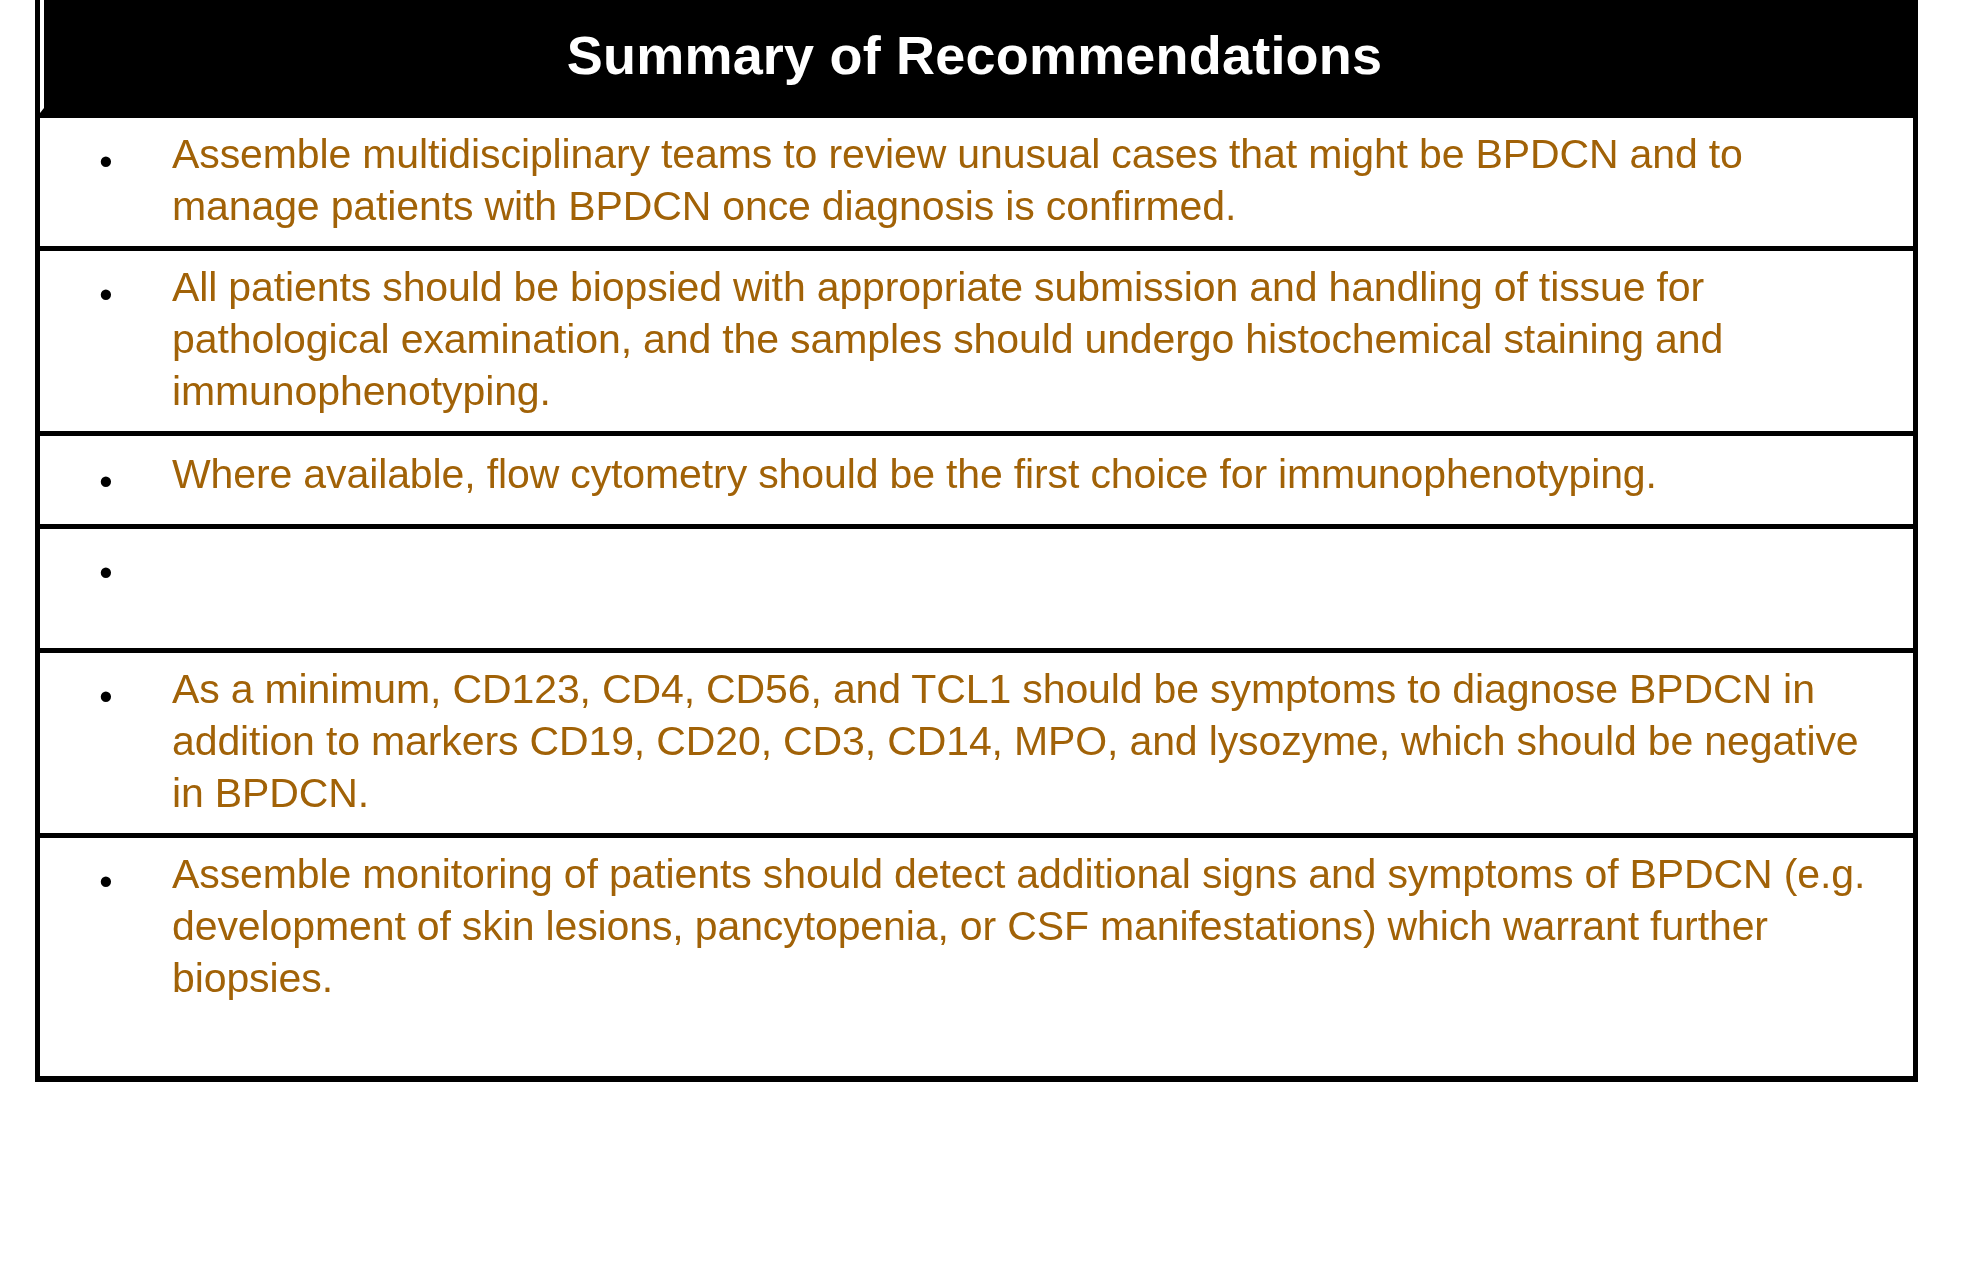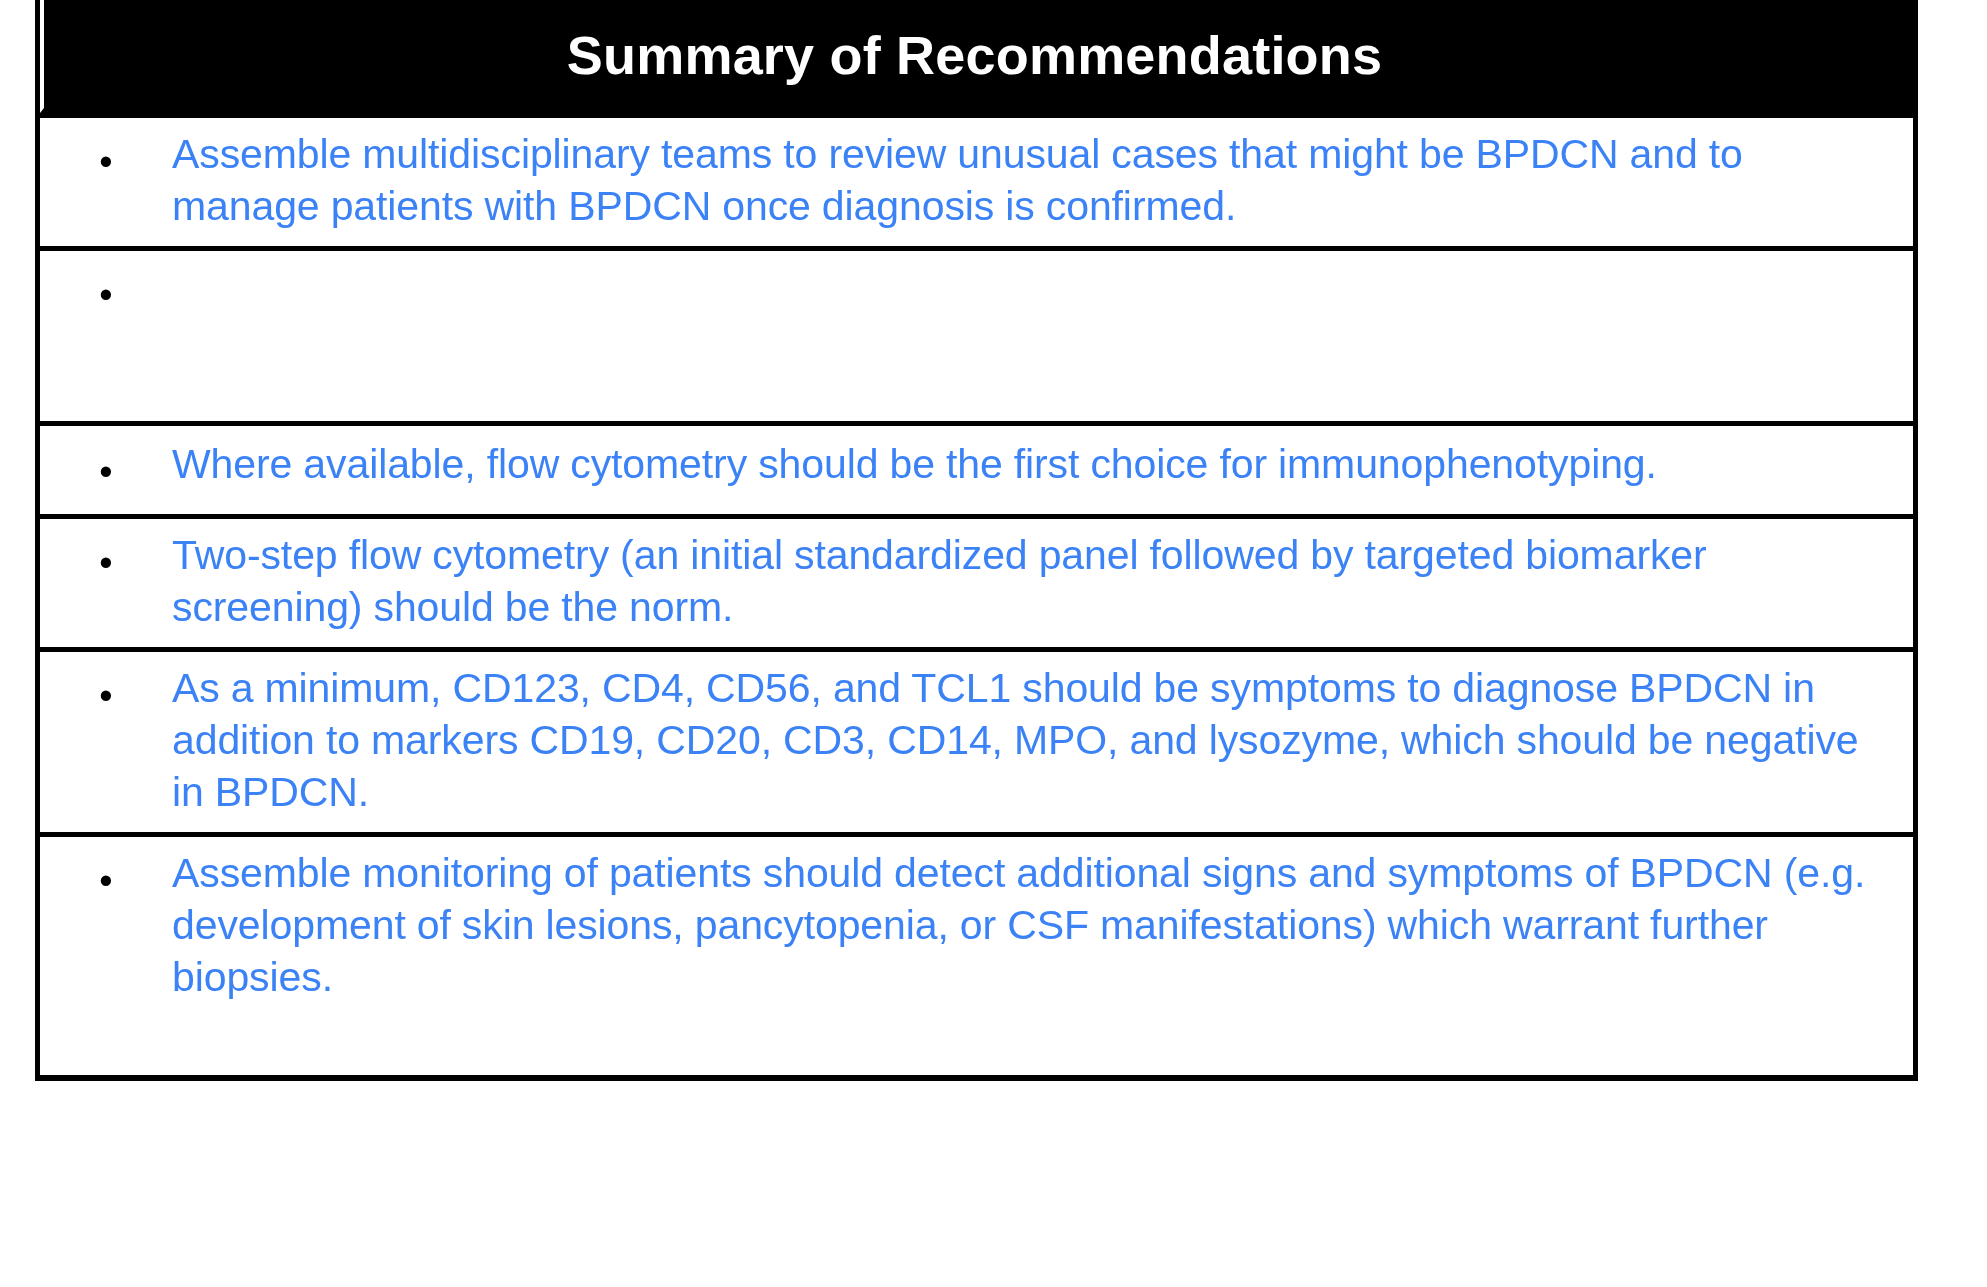--- a/index.html
+++ b/index.html
@@ -84,21 +84,21 @@
     font-family: "Liberation Sans", sans-serif;
     font-size: 38px;
     line-height: 60px;
     padding-top: 4px;
     user-select: none;
   }
 
   .rec-text {
     flex: 1 1 auto;
     padding-right: 42px;
-    color: #3b82f6;
+    color: #a16207;
     font-family: "Liberation Sans", sans-serif;
     font-size: 41px;
     line-height: 52px;
     text-align: left;
     letter-spacing: -0.1px;
     word-spacing: -0.2px;
   }
 
   
   .rec-row.r1 { min-height: 128px; }
@@ -119,30 +119,30 @@
       <div class="table-header-title">Summary of Recommendations</div>
     </div>
 
     <div class="rec-row r1">
       <div class="rec-bullet">•</div>
       <div class="rec-text">Assemble multidisciplinary teams to review unusual cases that might be BPDCN and to manage patients with BPDCN once diagnosis is confirmed.</div>
     </div>
 
     <div class="rec-row r2">
       <div class="rec-bullet">•</div>
+      <div class="rec-text">All patients should be biopsied with appropriate submission and handling of tissue for pathological examination, and the samples should undergo histochemical staining and immunophenotyping.</div>
     </div>
 
     <div class="rec-row r3">
       <div class="rec-bullet">•</div>
       <div class="rec-text">Where available, flow cytometry should be the first choice for immunophenotyping.</div>
     </div>
 
     <div class="rec-row r4">
       <div class="rec-bullet">•</div>
-      <div class="rec-text">Two-step flow cytometry (an initial standardized panel followed by targeted biomarker screening) should be the norm.</div>
     </div>
 
     <div class="rec-row r5">
       <div class="rec-bullet">•</div>
       <div class="rec-text">As a minimum, CD123, CD4, CD56, and TCL1 should be symptoms to diagnose BPDCN in addition to markers CD19, CD20, CD3, CD14, MPO, and lysozyme, which should be negative in BPDCN.</div>
     </div>
 
     <div class="rec-row r6">
       <div class="rec-bullet">•</div>
       <div class="rec-text">Assemble monitoring of patients should detect additional signs and symptoms of BPDCN (e.g. development of skin lesions, pancytopenia, or CSF manifestations) which warrant further biopsies.</div>

